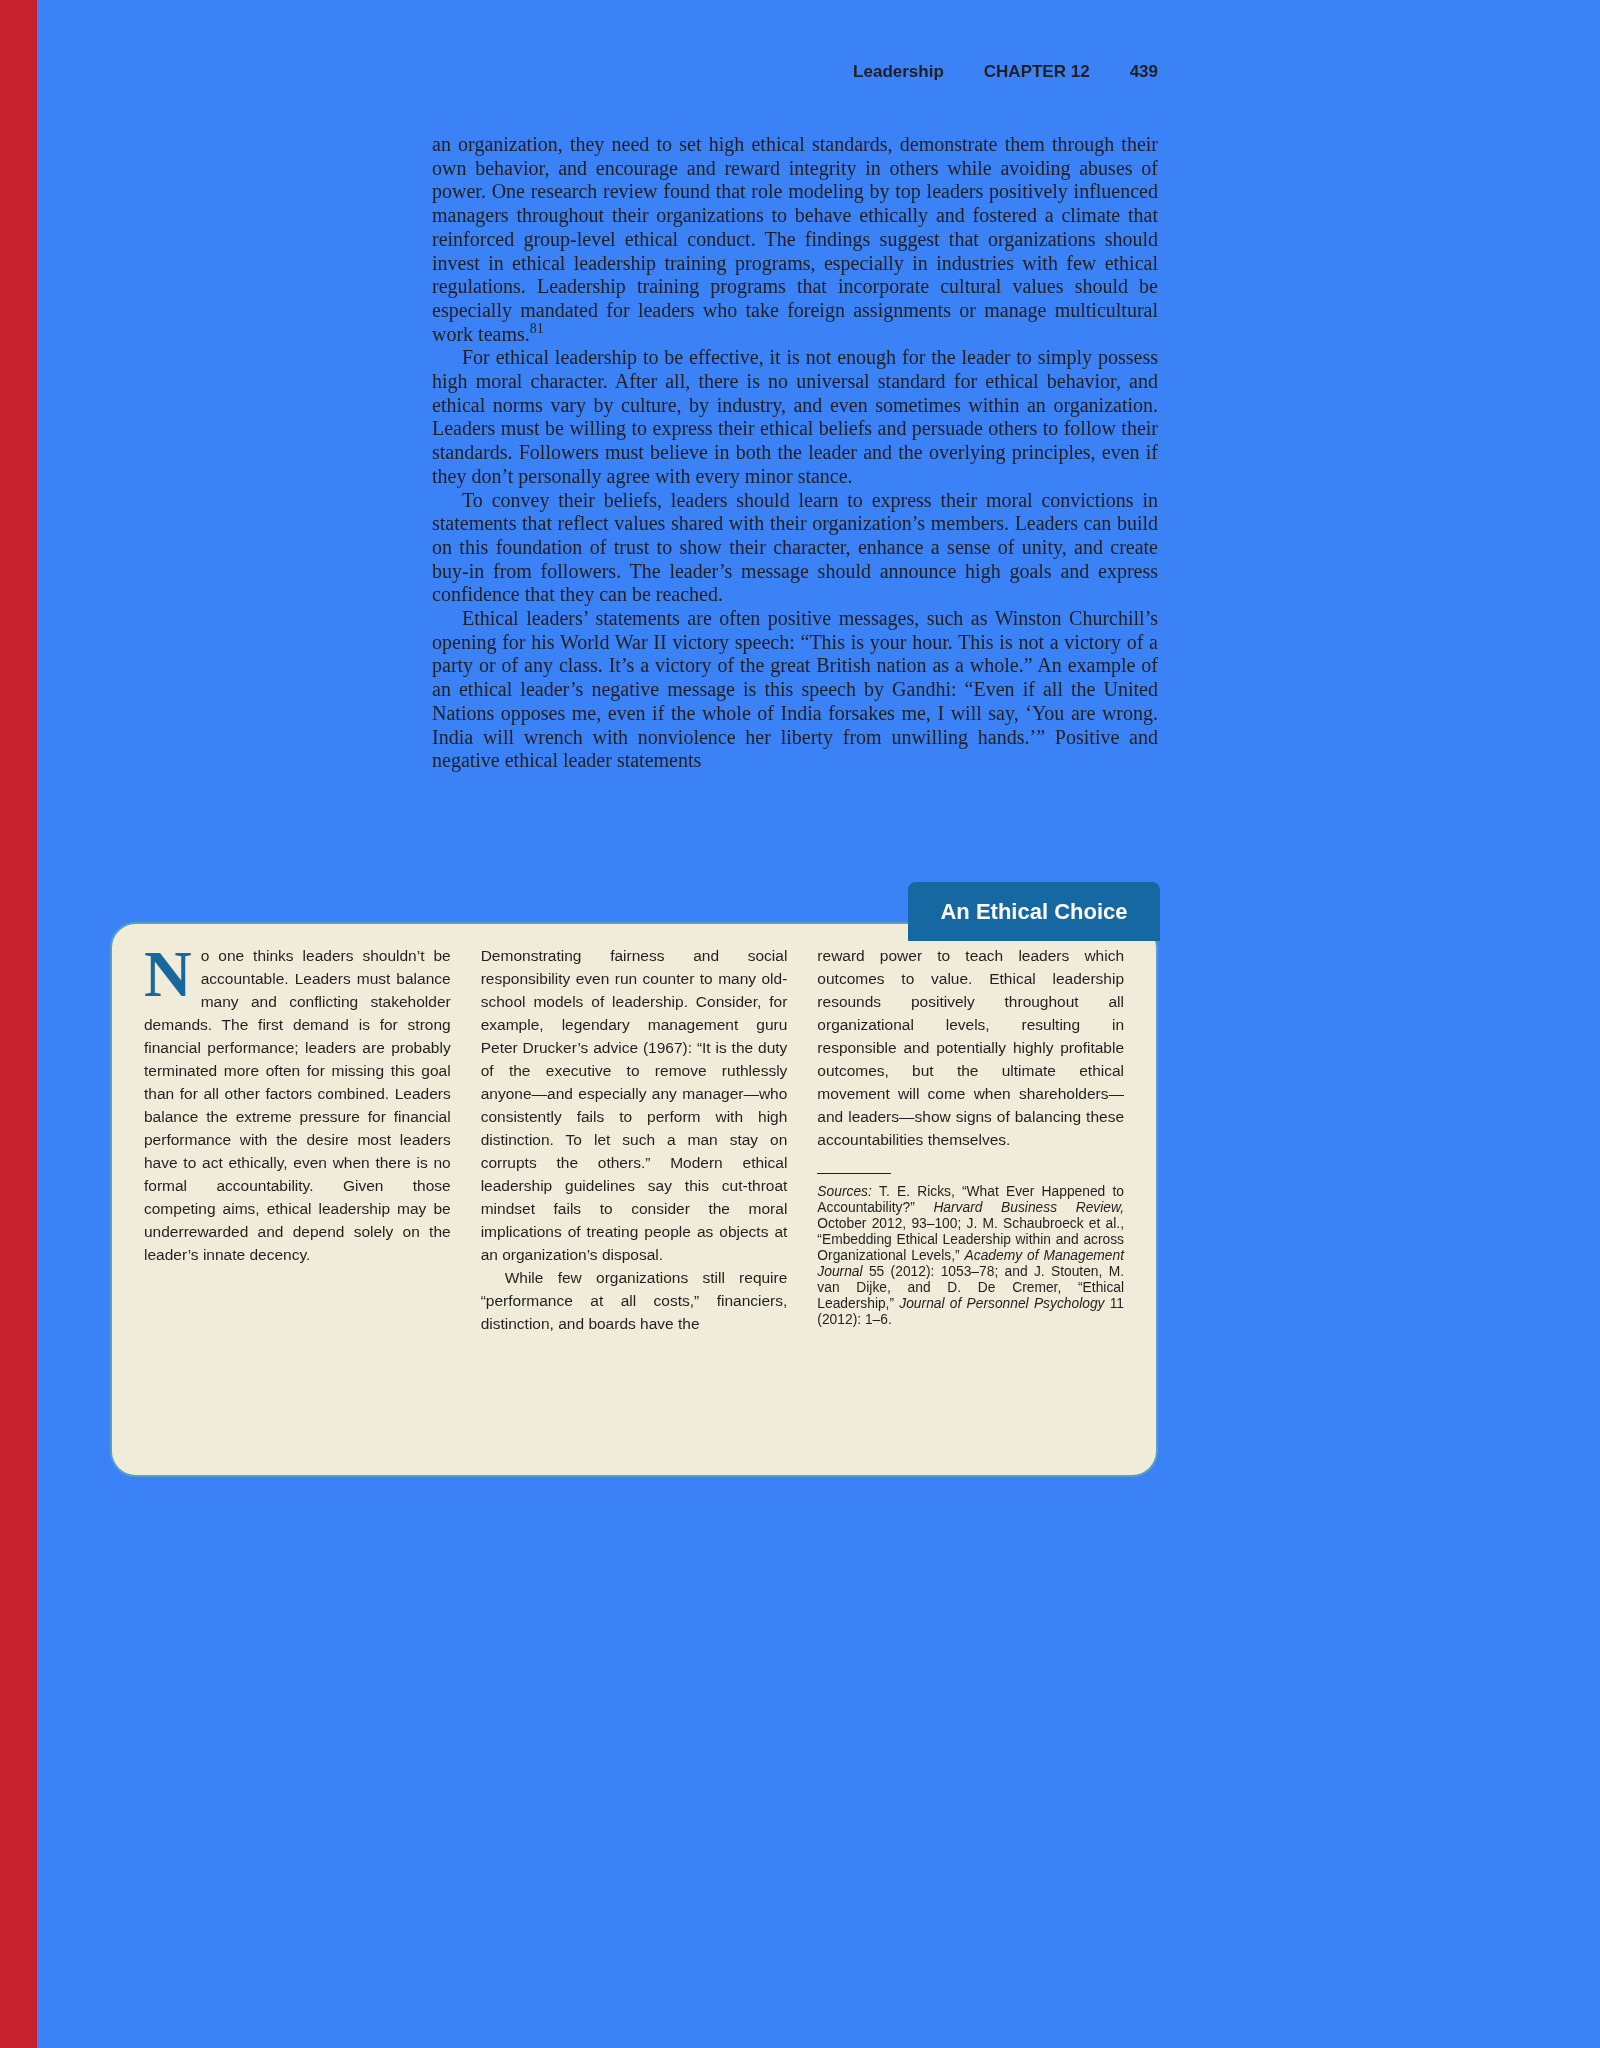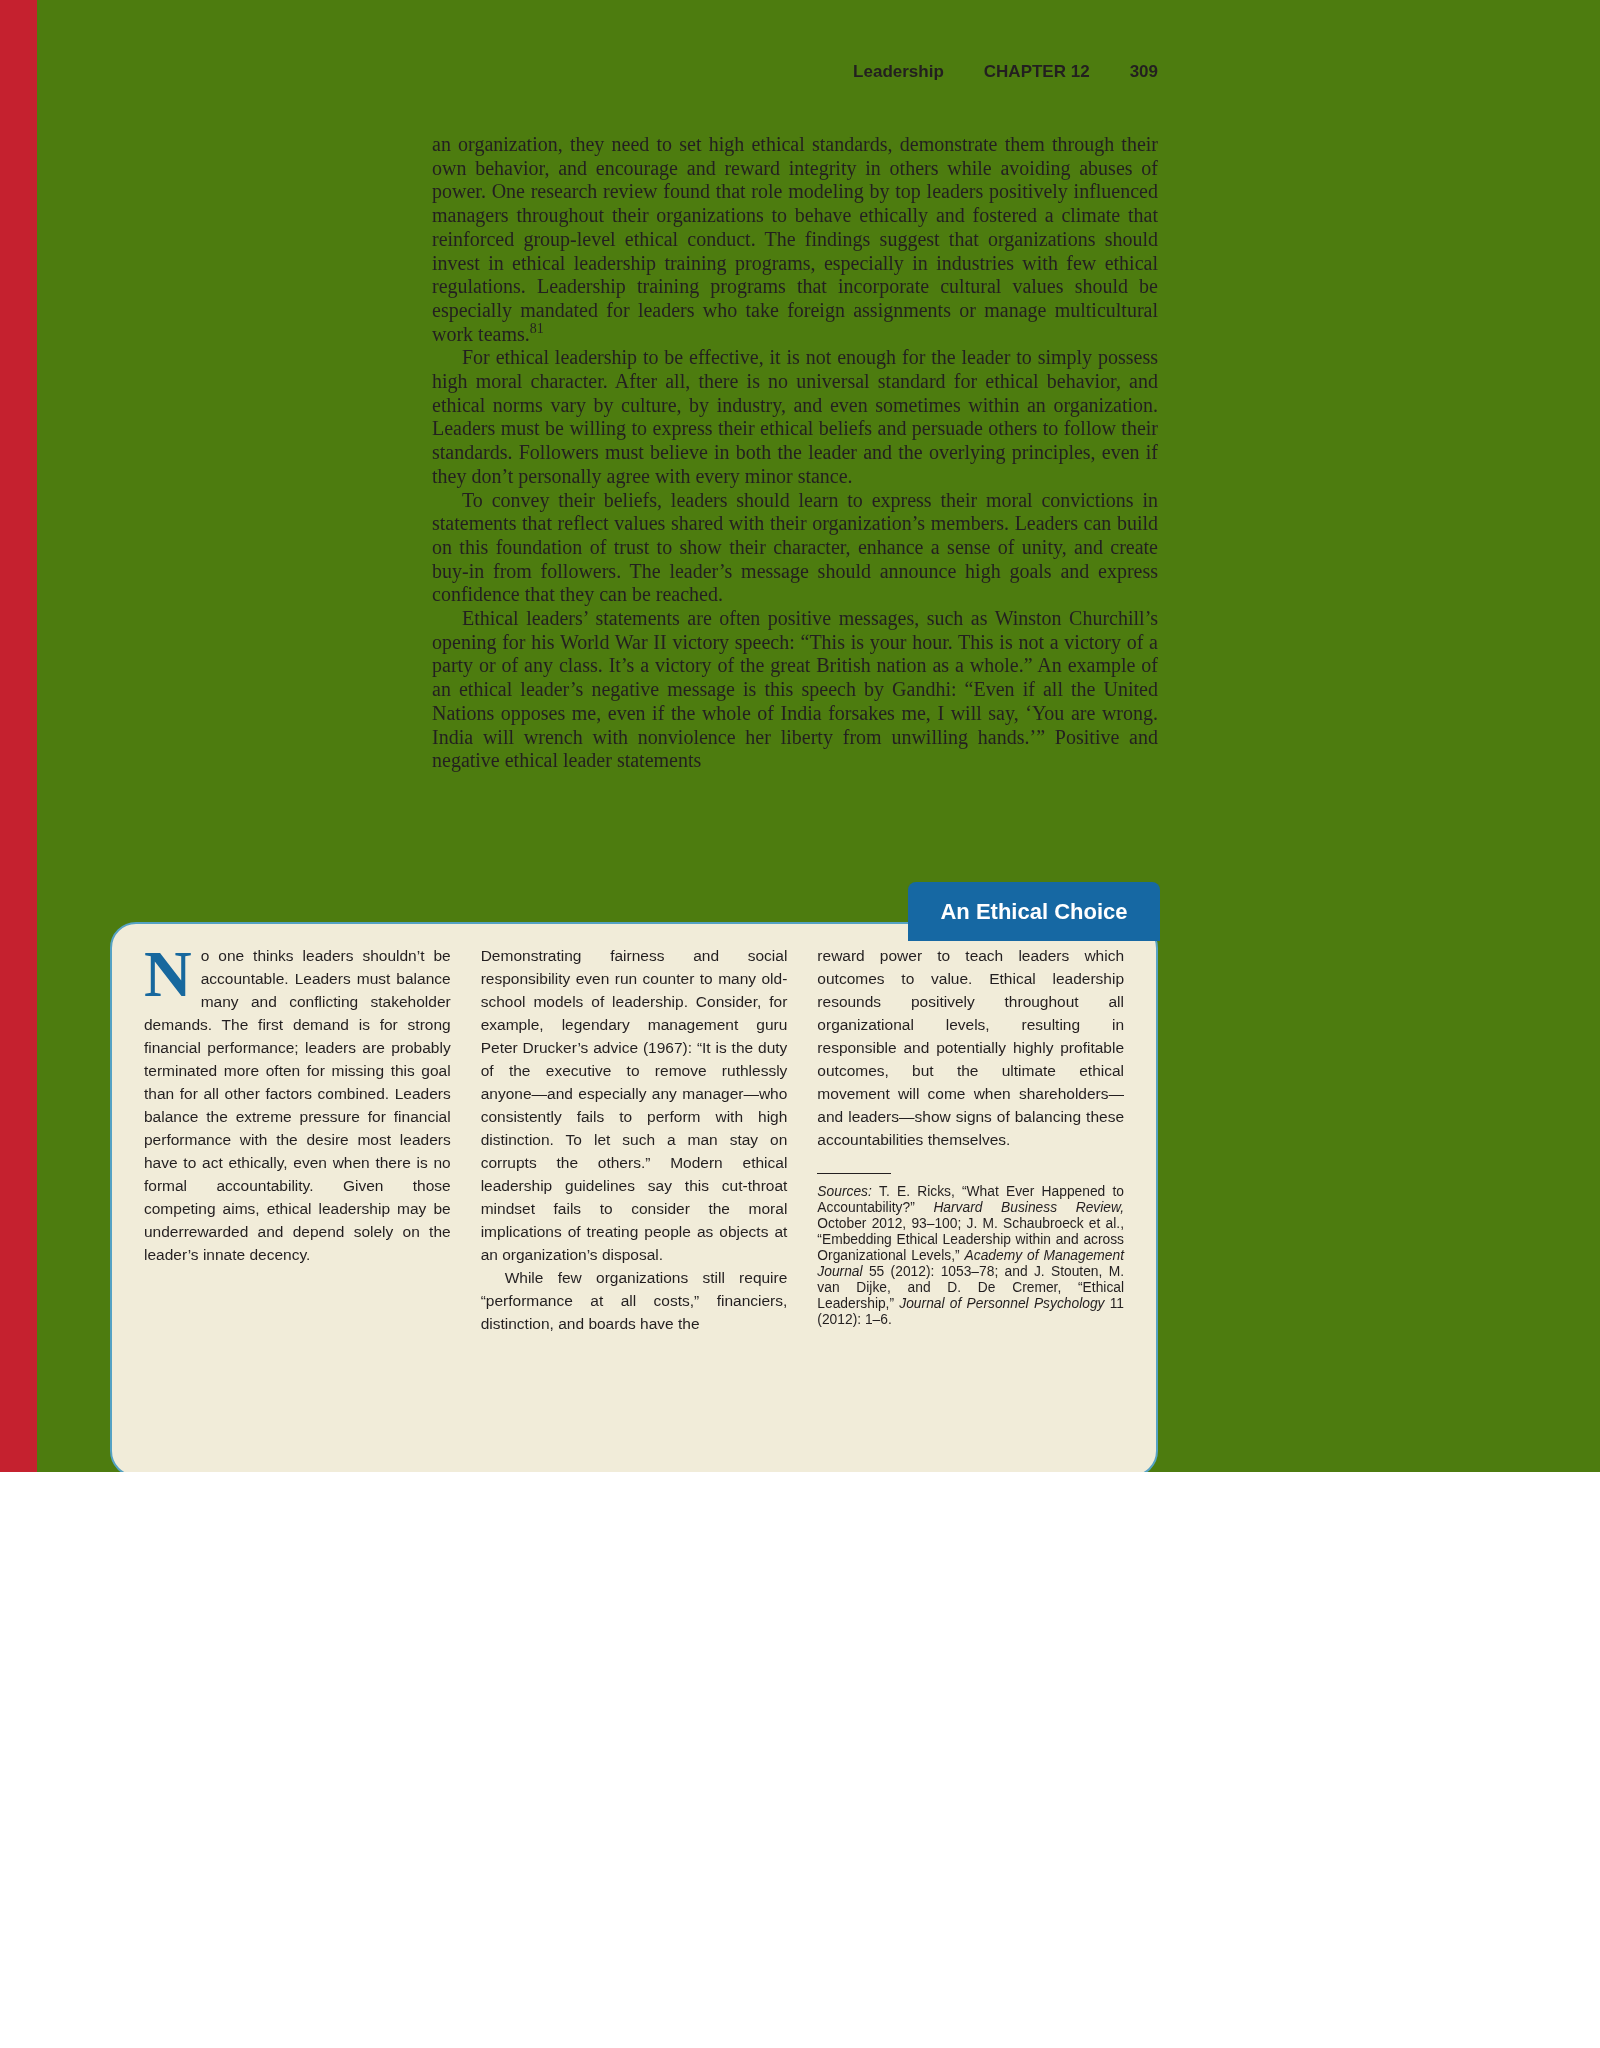--- a/index.html
+++ b/index.html
@@ -1,18 +1,18 @@
 <!DOCTYPE html>
 <html><head>
 <meta charset="utf-8">
 <style>
   * { margin:0; padding:0; box-sizing:border-box; }
   html,body { background:#ffffff; }
   .page {
-    position:relative; width:1600px; height:1472px; background:#4d7c0f;
+    position:relative; width:1600px; height:2048px; background:#3b82f6;
     font-family:"Liberation Serif", serif; overflow:hidden;
   }
   .red-bar { position:absolute; left:0; top:0; width:37px; height:2048px; background:#c5212f; }
 
   .running-head {
     position:absolute; top:62px; left:432px; width:726px;
     display:flex; justify-content:flex-end; gap:40px;
     font-family:"Liberation Sans", sans-serif; font-weight:bold; font-size:17px; color:#231f20;
   }
 
@@ -59,21 +59,21 @@
 </head>
 <body>
 
 <div class="page">
 
   <div class="red-bar"></div>
 
   <header class="running-head">
     <span>Leadership</span>
     <span>CHAPTER 12</span>
-    <span>309</span>
+    <span>439</span>
   </header>
 
   <main class="body-text">
     <p class="no-indent"><span>an organization, they need to set high ethical standards, demonstrate them through their own behavior, and encourage and reward integrity in others while avoiding abuses of power. One research review found that role modeling by top leaders positively influenced managers throughout their organizations to behave ethically and fostered a climate that reinforced group-level ethical conduct. The findings suggest that organizations should invest in ethical leadership training programs, especially in industries with few ethical regulations. Leadership training programs that incorporate cultural values should be especially mandated for leaders who take foreign assignments or manage multicultural work teams.</span><sup>81</sup></p>
     <p>For ethical leadership to be effective, it is not enough for the leader to simply possess high moral character. After all, there is no universal standard for ethical behavior, and ethical norms vary by culture, by industry, and even sometimes within an organization. Leaders must be willing to express their ethical beliefs and persuade others to follow their standards. Followers must believe in both the leader and the overlying principles, even if they don’t personally agree with every minor stance.</p>
     <p>To convey their beliefs, leaders should learn to express their moral convictions in statements that reflect values shared with their organization’s members. Leaders can build on this foundation of trust to show their character, enhance a sense of unity, and create buy-in from followers. The leader’s message should announce high goals and express confidence that they can be reached.</p>
     <p>Ethical leaders’ statements are often positive messages, such as Winston Churchill’s opening for his World War II victory speech: “This is your hour. This is not a victory of a party or of any class. It’s a victory of the great British nation as a whole.” An example of an ethical leader’s negative message is this speech by Gandhi: “Even if all the United Nations opposes me, even if the whole of India forsakes me, I will say, ‘You are wrong. India will wrench with nonviolence her liberty from unwilling hands.’” Positive and negative ethical leader statements</p>
   </main>
 
   <section class="feature">

